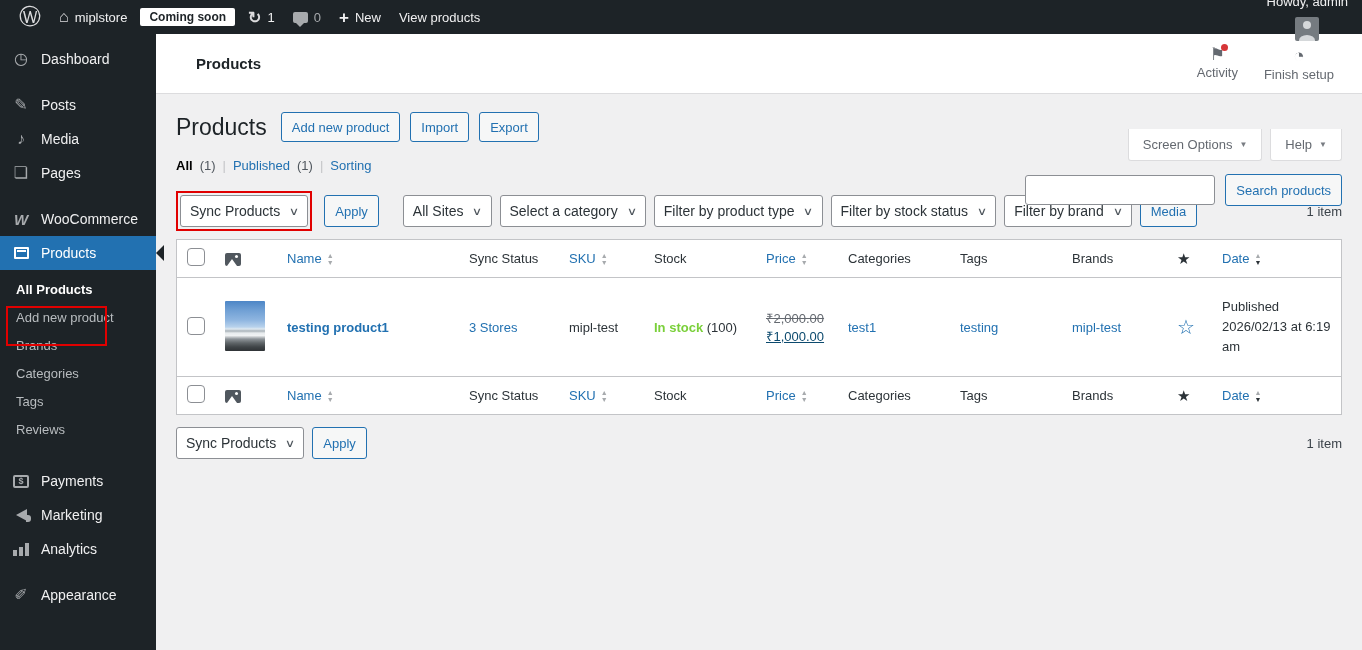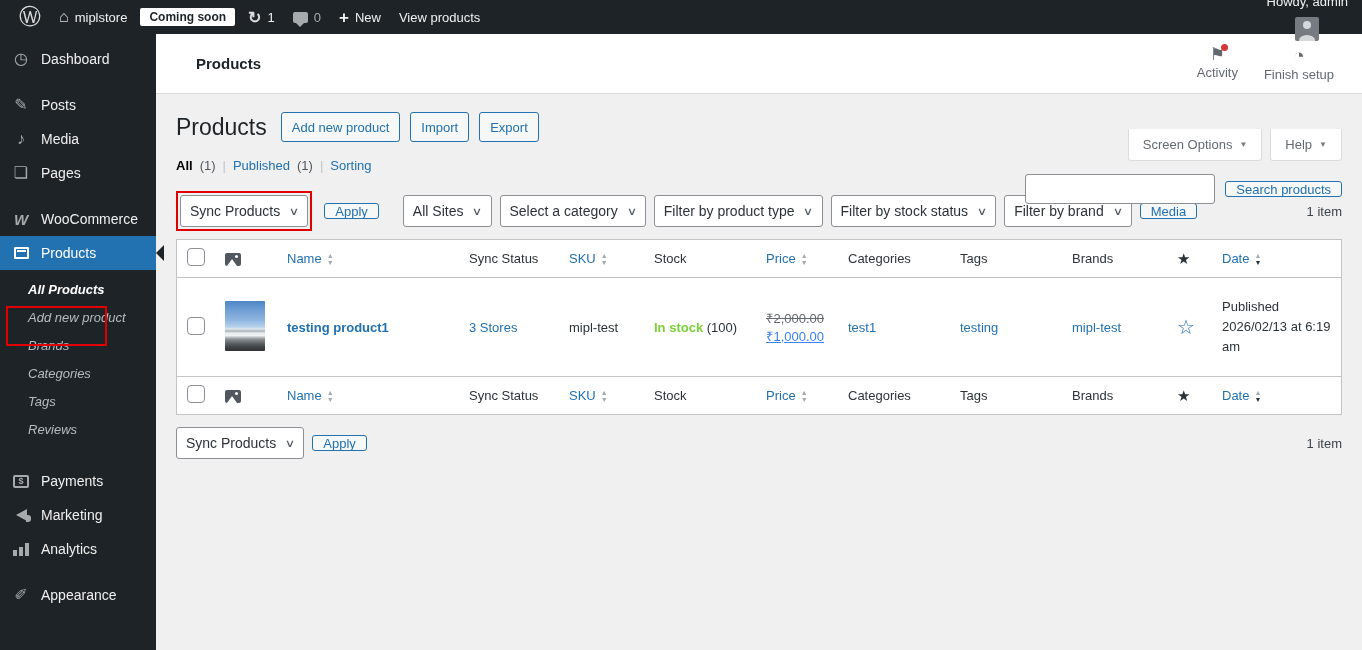--- a/index.html
+++ b/index.html
@@ -27,21 +27,21 @@
   
   .sidebar { position:absolute; top:34px; left:0; width:156px; height:616px; background:#1d2327;
     color:#f0f0f1; font-size:14px; z-index:5; padding-top:8px; }
   .menu-item { display:flex; align-items:center; gap:10px; height:34px; padding:0 0 0 11px; cursor:pointer; color:#f0f0f1; }
   .menu-item .mi-icon { width:20px; display:inline-flex; justify-content:center; color:#a7aaad; font-size:16px; line-height:1; flex:none; }
   .menu-sep { height:12px; }
   .menu-item.active { background:#2271b1; color:#fff; position:relative; }
   .menu-item.active .mi-icon { color:#fff; }
   .menu-item.active .menu-arrow { content:""; position:absolute; right:-8px; top:50%; margin-top:-8px; width:0; height:0;
     border-top:8px solid transparent; border-bottom:8px solid transparent; border-right:8px solid #1d2327; }
-  .submenu { padding:6px 0 8px 16px;font-style:italic; }
+  .submenu { padding:6px 0 8px 4px; }
   .submenu-item { display:block; height:28px; line-height:28px; padding-left:12px; font-size:13px; color:#b8bcbf; cursor:pointer; }
   .submenu-item.current { color:#fff; font-weight:bold; }
   .red-box-sidebar { position:absolute; left:6px; top:272px; width:101px; height:40px; border:2px solid #e10000; pointer-events:none; z-index:6; }
   .box-icon { width:15px; height:12px; border:2px solid #fff; border-radius:1px; position:relative; display:inline-block; }
   .box-icon::after { content:""; position:absolute; top:1px; left:1px; right:1px; height:2px; background:#fff; }
   .woo-w { font-style:italic; font-weight:bold; font-size:15px; color:#a7aaad; }
   .pay-icon { width:16px; height:13px; border:2px solid #a7aaad; border-radius:2px; color:#a7aaad; font-size:9px; font-weight:bold;
     display:inline-flex; align-items:center; justify-content:center; line-height:1; }
   .bars-icon { display:inline-flex; align-items:flex-end; gap:2px; }
   .bars-icon span { width:4px; background:#a7aaad; display:inline-block; }
@@ -72,21 +72,21 @@
   .btn { display:inline-flex; align-items:center; justify-content:center; background:#f6f7f7; border:1px solid #2271b1;
     border-radius:3px; color:#2271b1; height:30px; padding:0 10px; font-size:13px; cursor:pointer; white-space:nowrap; }
   .views-row { margin-top:16px; font-size:13px; color:#646970; display:flex; align-items:center; gap:7px; }
   .views-row .bold { color:#000; font-weight:bold; }
   .views-row a { color:#2271b1; text-decoration:none; cursor:pointer; }
   .views-row .count { color:#50575e; }
   .views-row .sep { color:#c3c4c7; }
 
   .search-area { position:absolute; top:62px; right:20px; display:flex; gap:10px; align-items:center; }
   .search-input { width:190px; height:30px; border:1px solid #8c8f94; border-radius:3px; background:#fff; padding:0 8px; font-size:14px; }
-  .btn.h32 { height:16px; }
+  .btn.h32 { height:32px; }
 
   .filter-row { margin-top:18px; display:flex; align-items:center; gap:8px; }
   .select { display:inline-flex; align-items:center; justify-content:space-between; background:#fff; border:1px solid #8c8f94;
     border-radius:3px; height:32px; padding:0 9px; font-size:14px; color:#2c3338; gap:10px; cursor:pointer; white-space:nowrap; }
   .select .chev { font-size:11px; color:#50575e; transform:scaleX(1.3); }
   .red-wrap { border:2px solid #e10000; padding:2px; display:inline-block; margin-right:4px; }
   .item-count { margin-left:auto; font-size:13px; color:#3c434a; }
   .gap-lg { margin-right:16px; }
 
   
@@ -104,21 +104,21 @@
   .imgcol-icon::before { content:""; position:absolute; top:2px; right:3px; width:3px; height:3px; border-radius:50%; background:#fff; }
   .imgcol-icon::after { content:""; position:absolute; bottom:0; left:2px; width:0; height:0;
     border-left:5px solid transparent; border-right:5px solid transparent; border-bottom:7px solid #fff; }
   .star-head { font-size:15px; color:#2c3338; }
   .star-row { font-size:20px; color:#2271b1; cursor:pointer; }
   .thumb { width:40px; height:50px; border-radius:1px; display:inline-block;
     background:linear-gradient(180deg,#4d86c6 0%,#6f9fd4 18%,#8eb5e0 38%,#b8d2ec 52%,#dfe9f1 56%,#aab3b9 60%,#e8ecee 64%,#f0f2f3 69%,#8e9499 76%,#5f6568 84%,#3f4447 92%,#2f3336 100%); }
   .prod-name { color:#2271b1; font-weight:bold; text-decoration:none; cursor:pointer; }
   .instock { color:#7ad03a; font-weight:bold; }
   del.price { color:#646970; }
-  ins.price { color:#3b82f6; }
+  ins.price { color:#0c4a6e; }
   .date-cell span { display:block; line-height:1.55; }
   .center { text-align:center; }
 
   .bottom-row { margin-top:12px; display:flex; align-items:center; gap:8px; }
 </style>
 </head>
 <body>
 
 <div class="screen">
 

